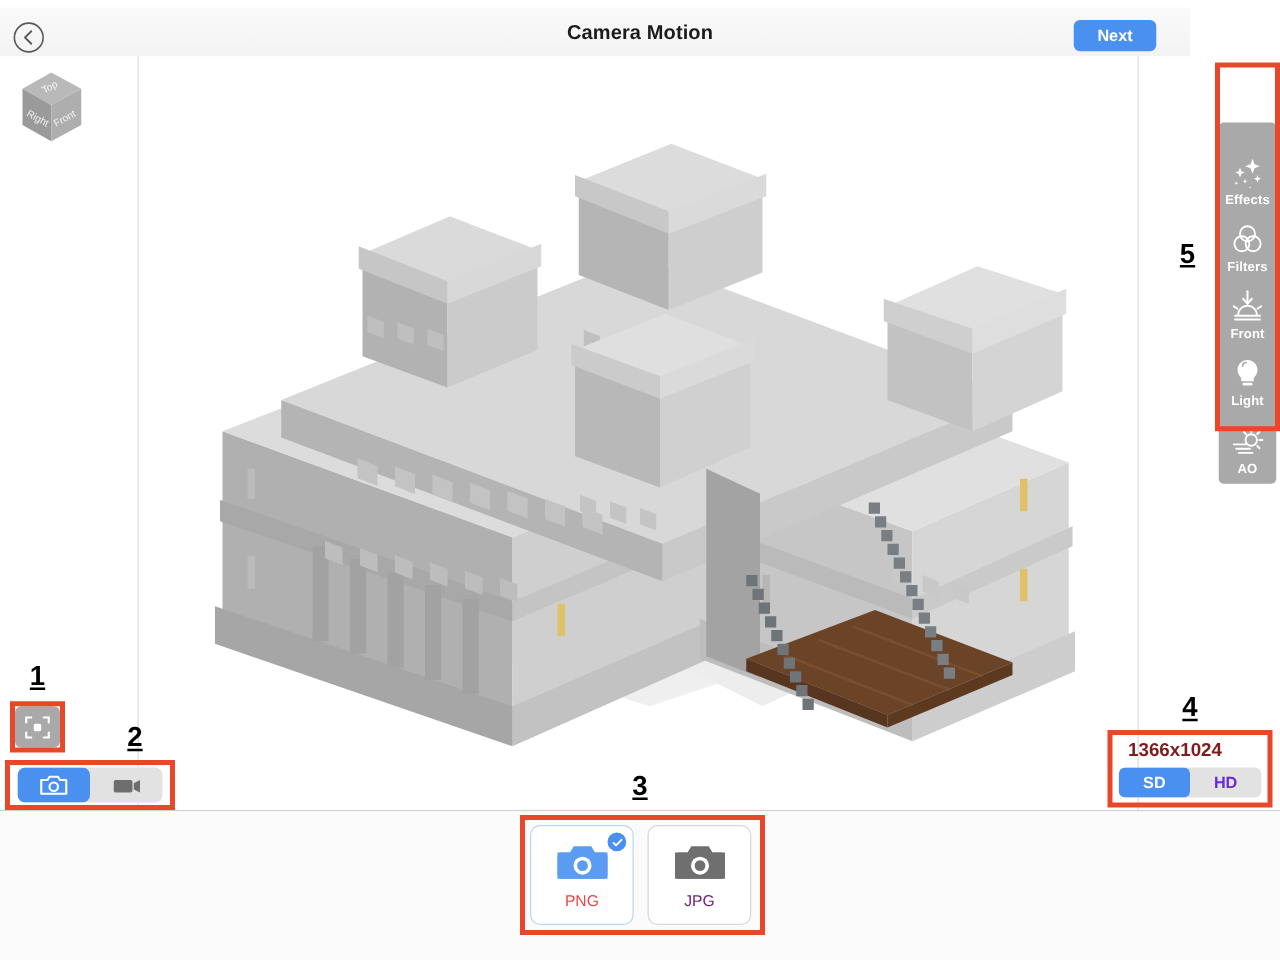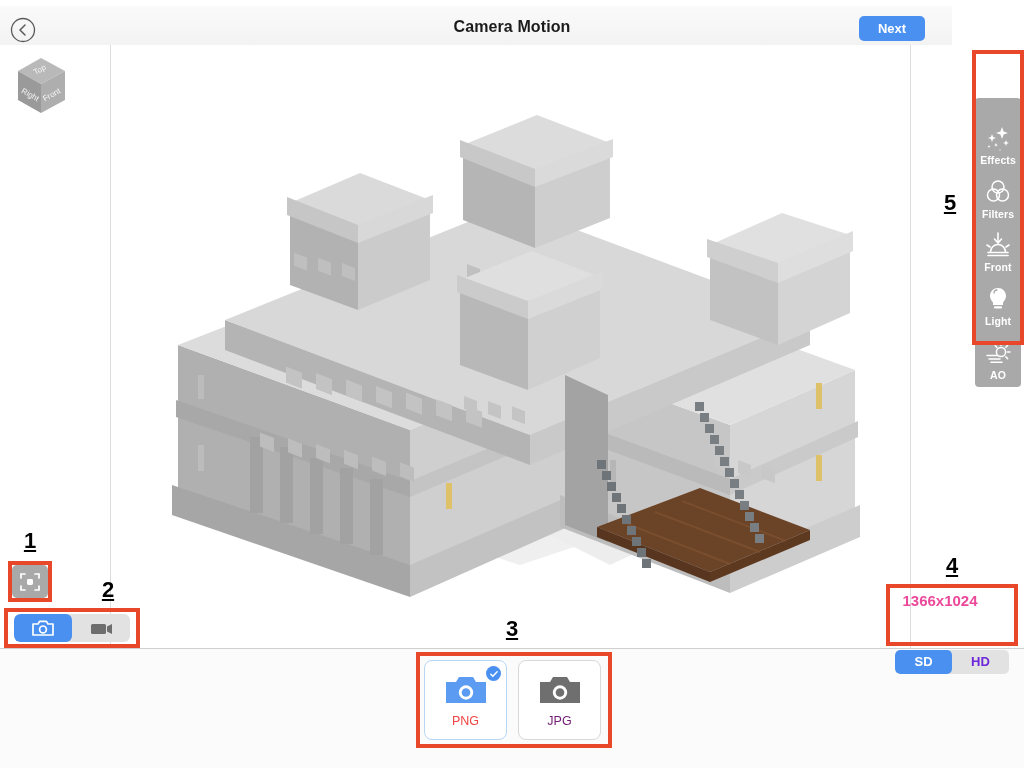--- a/index.html
+++ b/index.html
@@ -94,25 +94,25 @@
   .seg-cell {
     width: 58px; height: 28px; display: flex; align-items: center; justify-content: center;
     cursor: pointer;
   }
   .seg-cell.on { background: #4a90f0; border-radius: 6px; }
 
   
   .res-wrap { position: absolute; left: 890px; top: 587px; width: 124px; height: 56px; }
   .res-label {
     position: absolute; left: 0; top: 5px; width: 100px; text-align: center;
-    font-size: 15px; font-weight: bold; color: #ec4899;
+    font-size: 15px; font-weight: bold; color: #7f1d1d;
   }
   .qual-seg {
     position: absolute; left: 5px; top: 27px; width: 114px; height: 24px;
-    background: #e2e2e2; border-radius: 5px; display: flex; overflow: hidden; margin-top: 36px;
+    background: #e2e2e2; border-radius: 5px; display: flex; overflow: hidden;
   }
   .qual-cell {
     width: 57px; height: 24px; line-height: 24px; text-align: center;
     font-size: 13px; font-weight: bold; color: #6d28d9; cursor: pointer;
   }
   .qual-cell.on { background: #4a90f0; color: #fff; border-radius: 5px; }
 
   
   .fmt-row { position: absolute; left: 424px; top: 660px; display: flex; gap: 11px; }
   .fmt-card {

